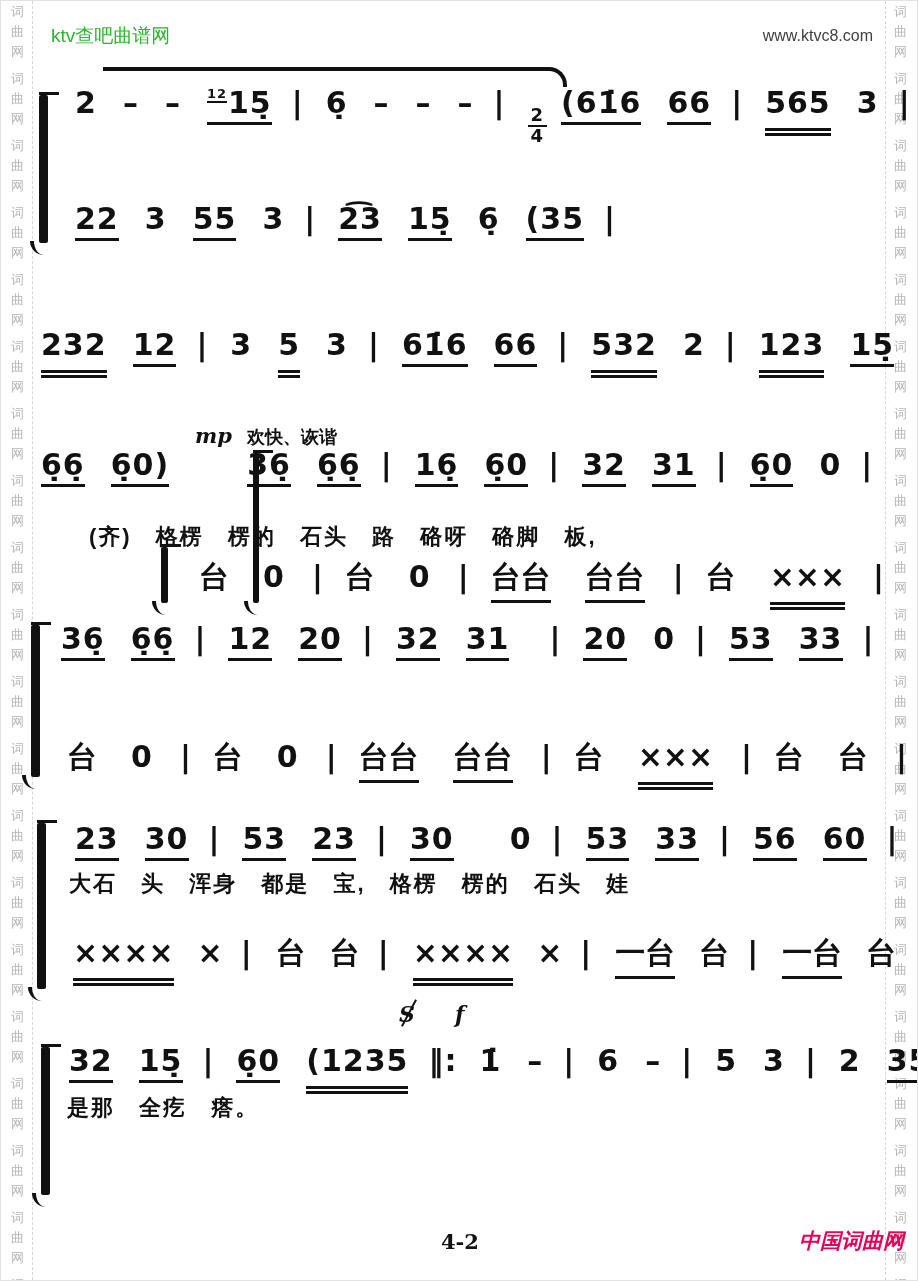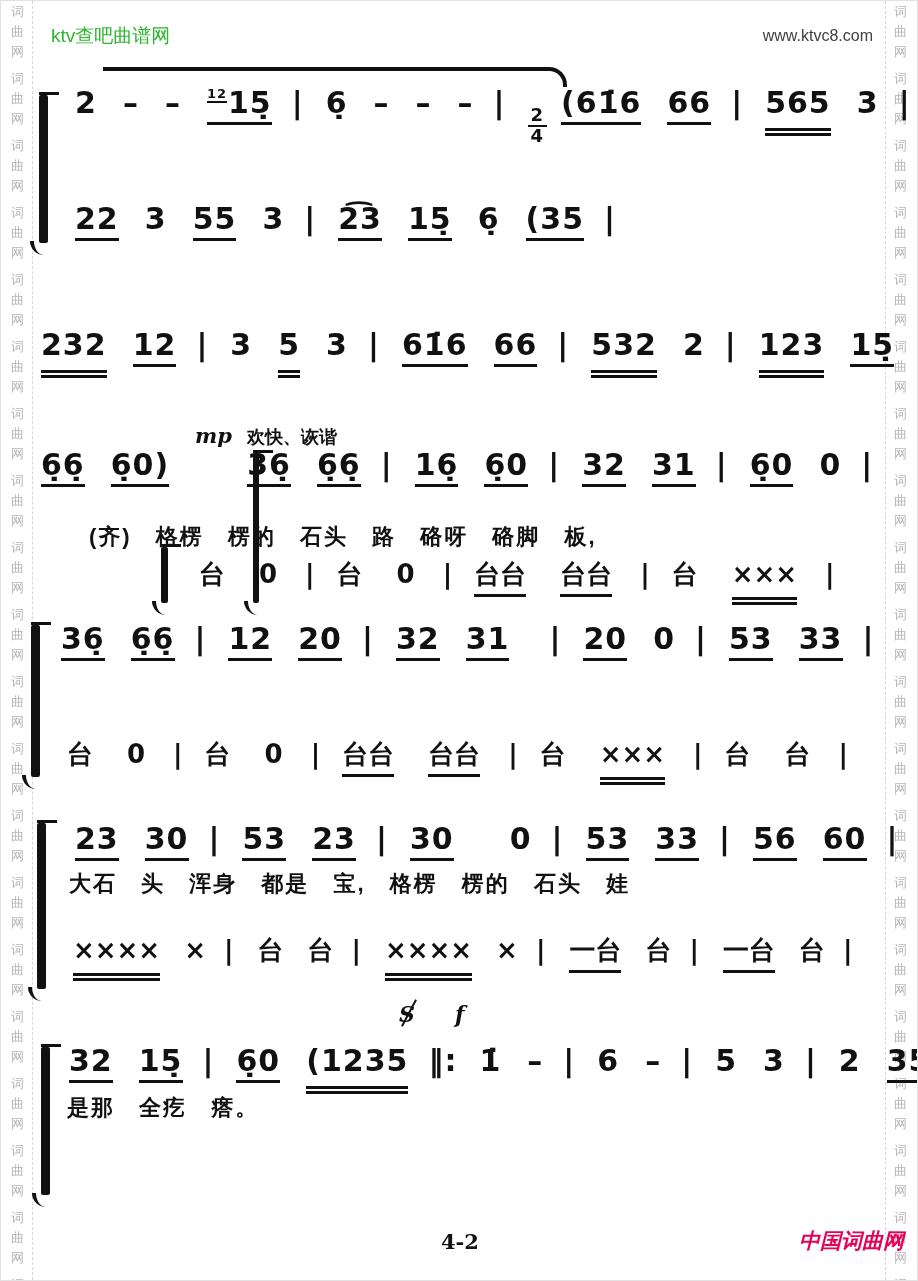--- a/index.html
+++ b/index.html
@@ -26,21 +26,21 @@
   .site-right { position:absolute; right:44px; top:26px; font-size:16px; color:#404040; }
   .page-num   { position:absolute; left:440px; top:1228px; font-size:21px; font-weight:700;
                 font-family:"DejaVu Serif", serif; }
   .src-label  { position:absolute; left:682px; top:1228px; font-size:24px; font-weight:700;margin-top:48px; }
   .src-site   { position:absolute; left:798px; top:1226px; font-size:21px; font-weight:700; color:#e60058;font-style:italic; }
 
   
   #score-lines { position:absolute; inset:0; }
   .line { position:absolute; white-space:nowrap; }
   .melody { font-family:"DejaVu Sans", sans-serif; font-weight:700; font-size:30px; letter-spacing:1px; }
-  .perc   { font-family:"DejaVu Sans", sans-serif; font-weight:700; font-size:26px; }
+  .perc   { font-family:"DejaVu Sans", sans-serif; font-weight:700; font-size:30px; }
   .lyrics { font-size:22px; font-weight:600; word-spacing:16px; letter-spacing:2px; }
 
   .tok { display:inline-block; margin-right:26px; padding-bottom:2px; }
   .perc .tok { margin-right:34px; }
   .tok.bar { margin-right:22px; margin-left:-6px; }
   .u1 { border-bottom:3px solid #111; }
   .u2 { border-bottom:8px double #111; padding-bottom:8px; }
 
   .grace { display:inline-block; font-size:13px; font-weight:700; transform:translateY(-15px);
            border-bottom:2px solid #111; margin-right:1px; }

